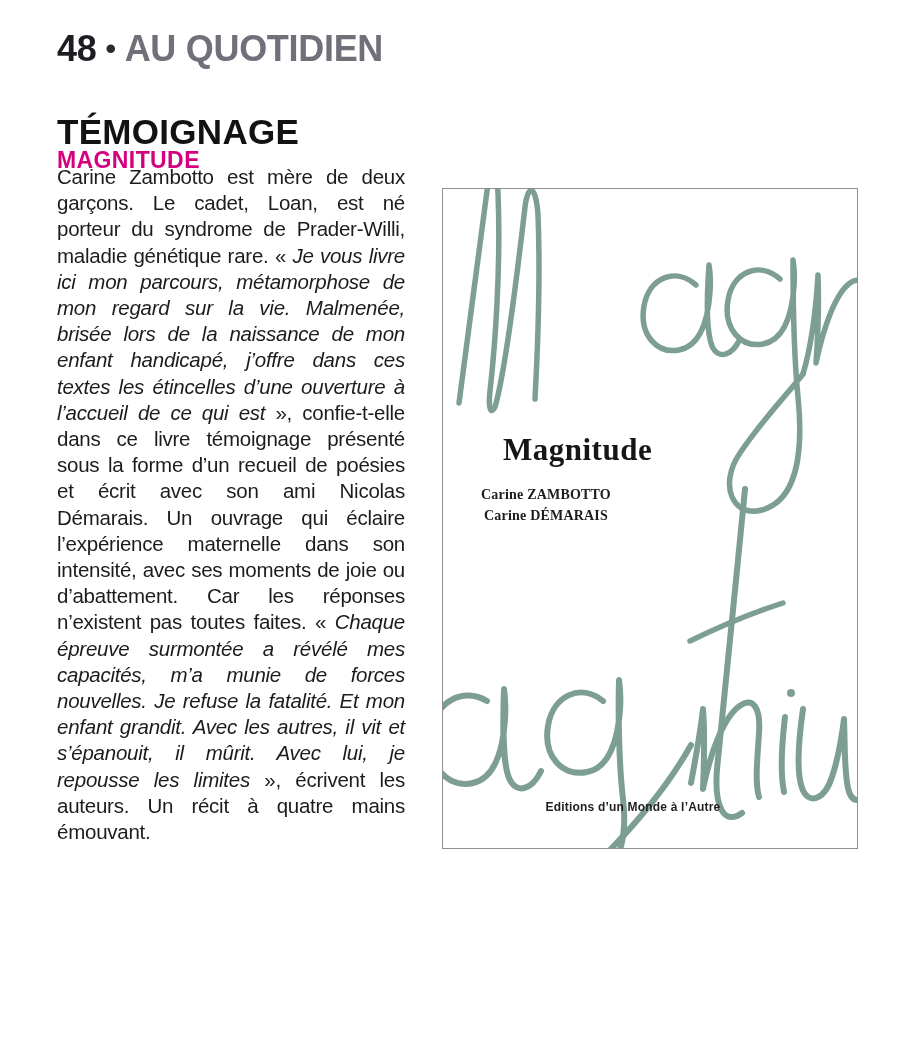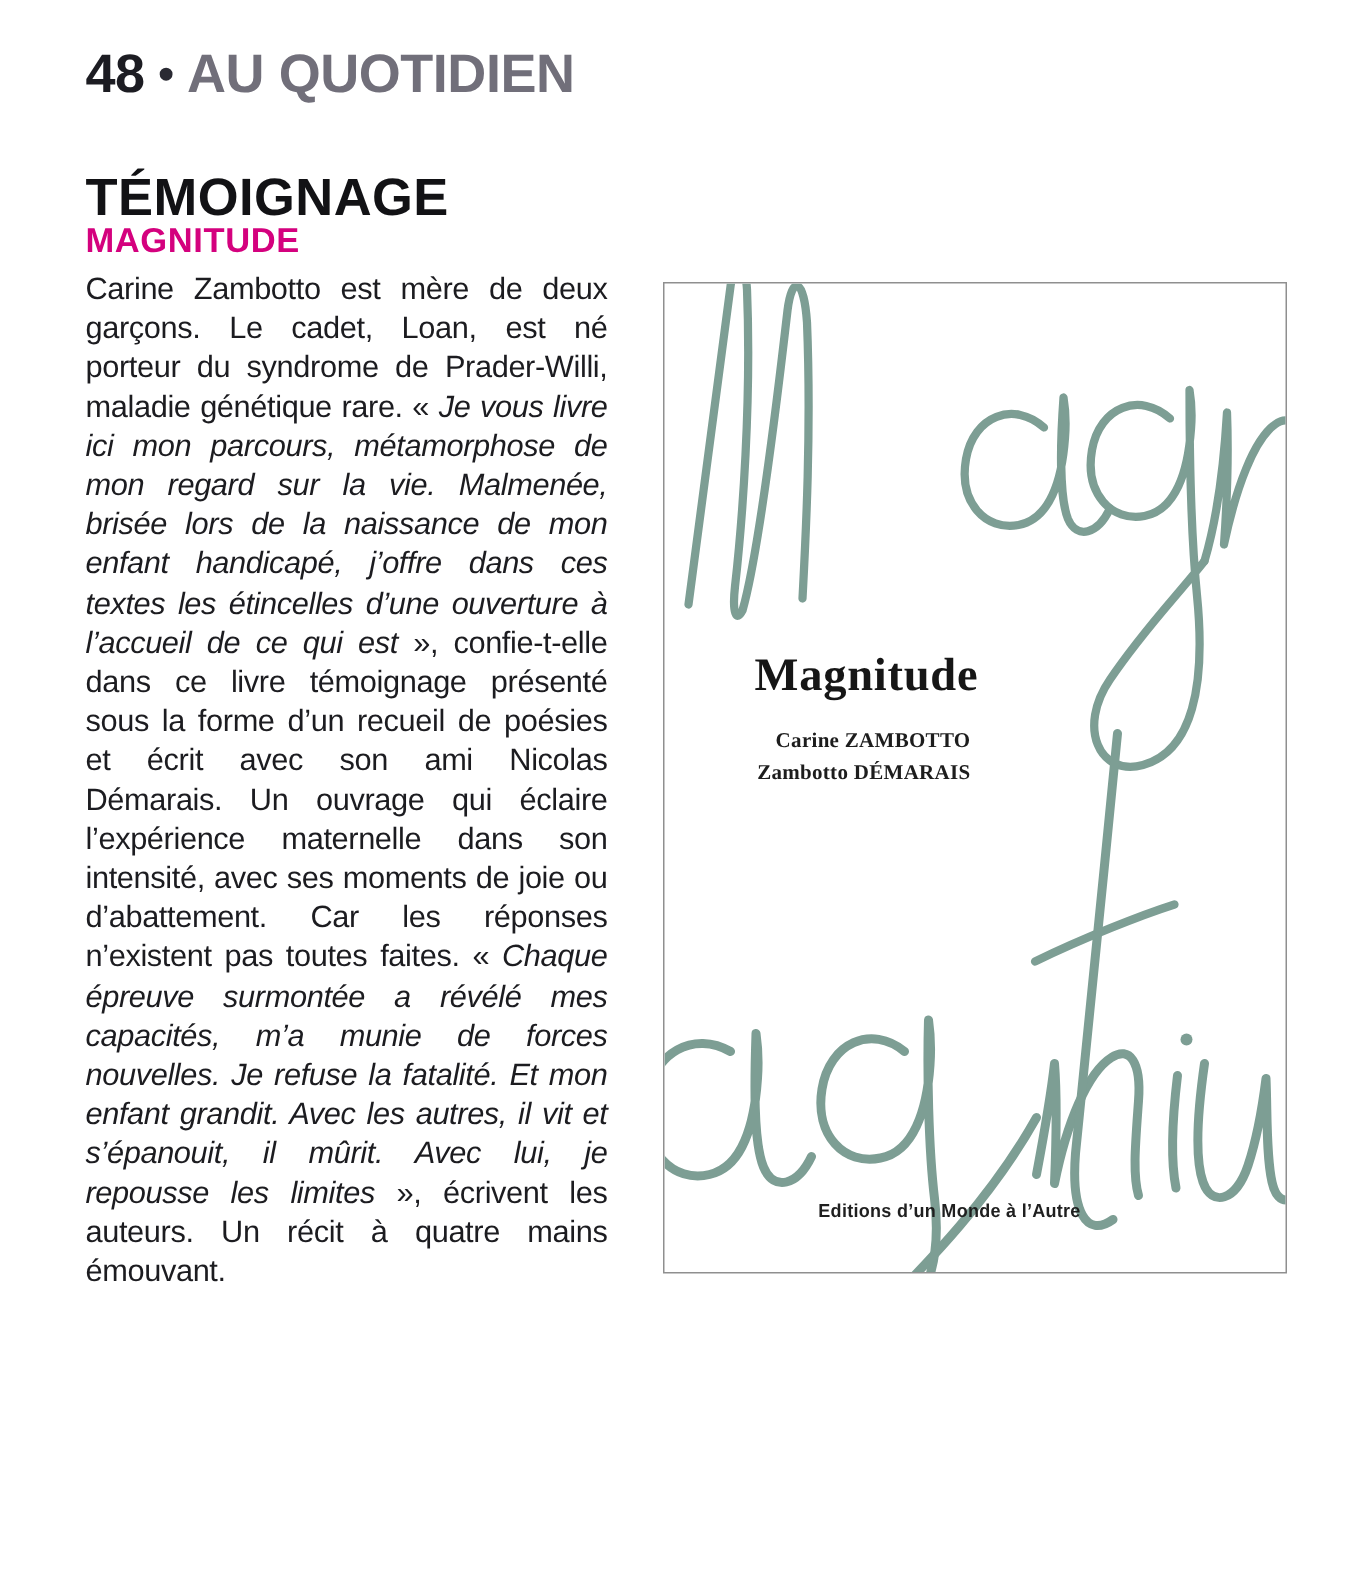--- a/index.html
+++ b/index.html
@@ -45,21 +45,21 @@
     margin: 0;
     font-size: 23px;
     font-weight: bold;
     letter-spacing: 0.4px;
     color: #d4017e;
   }
 
   
   .body-text {
     position: absolute;
-    left: 57px; top: 180px;
+    left: 57px; top: 164px;
     width: 348px;
     font-size: 20.5px;
     line-height: 26.2px;
     letter-spacing: -0.25px;
     text-align: justify;
     color: #1c1c20;
   }
   .body-text .it { font-style: italic; }
 
   
@@ -83,23 +83,23 @@
     left: 60px; top: 243px;
     margin: 0;
     font-family: "Liberation Serif", serif;
     font-weight: 600;
     font-size: 31px;
     letter-spacing: 0.5px;
     color: #161616;
   }
   .cover-authors {
     position: absolute;
-    left: 34px; top: 295px;
+    left: 18px; top: 295px;
     width: 170px;
-    text-align: right;
+    text-align: center;
     font-family: "Liberation Serif", serif;
     font-weight: bold;
     font-size: 14px;
     line-height: 21px;
     letter-spacing: 0.2px;
     color: #1d1d1d;
   }
   .cover-publisher {
     position: absolute;
     left: 78px; top: 611px;
@@ -173,21 +173,21 @@
         <path class="stroke" stroke-width="6" d="M302,300 C293,396 280,512 274,580 C271,618 281,637 299,624"></path>
         <path class="stroke" stroke-width="5.5" d="M247,452 C280,436 318,421 340,414"></path>
         <path class="stroke" stroke-width="6" d="M360,520 C356,548 353,582 359,599 C365,616 381,612 389,588 C395,570 399,546 401,530 C402,553 401,581 405,599 C409,617 421,613 428,598"></path>
       </g>
     </svg>
 
     <h3 class="cover-title">Magnitude</h3>
 
     <div class="cover-authors">
       <div>Carine ZAMBOTTO</div>
-      <div>Zambotto DÉMARAIS</div>
+      <div>Carine DÉMARAIS</div>
     </div>
 
     <div class="cover-publisher">Editions d’un Monde à l’Autre</div>
   </aside>
 
   <p class="credit">
     <span>De Carine Zambotto et Nicolas</span>
   </p>
 
 

